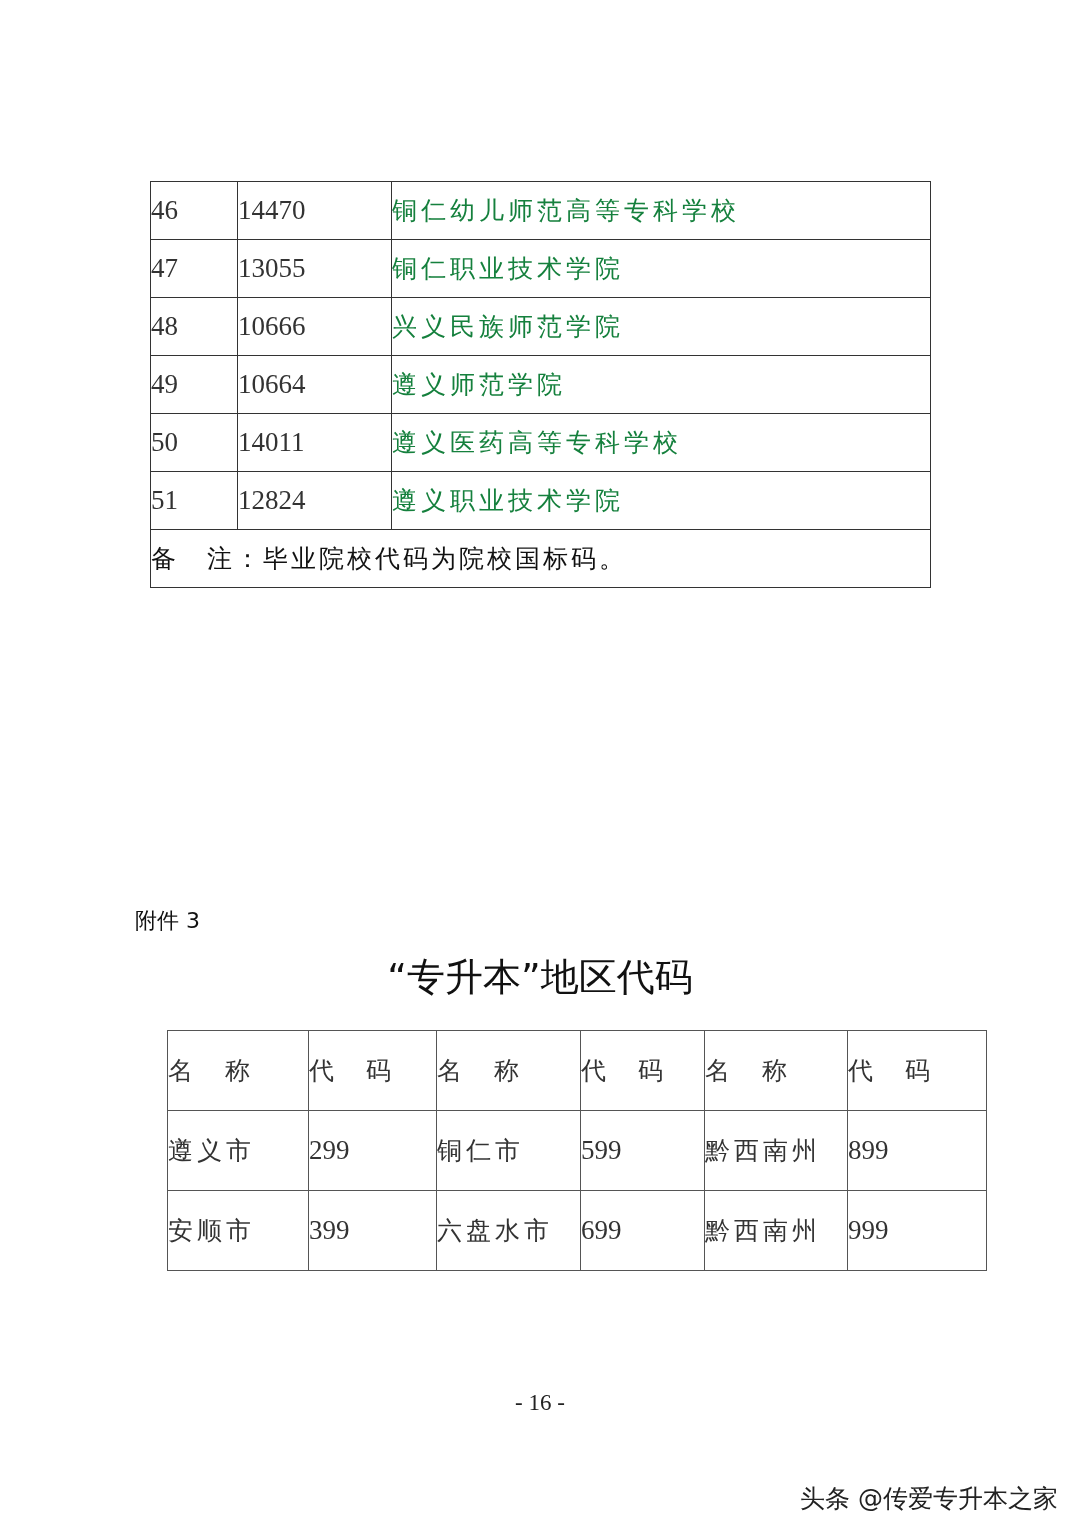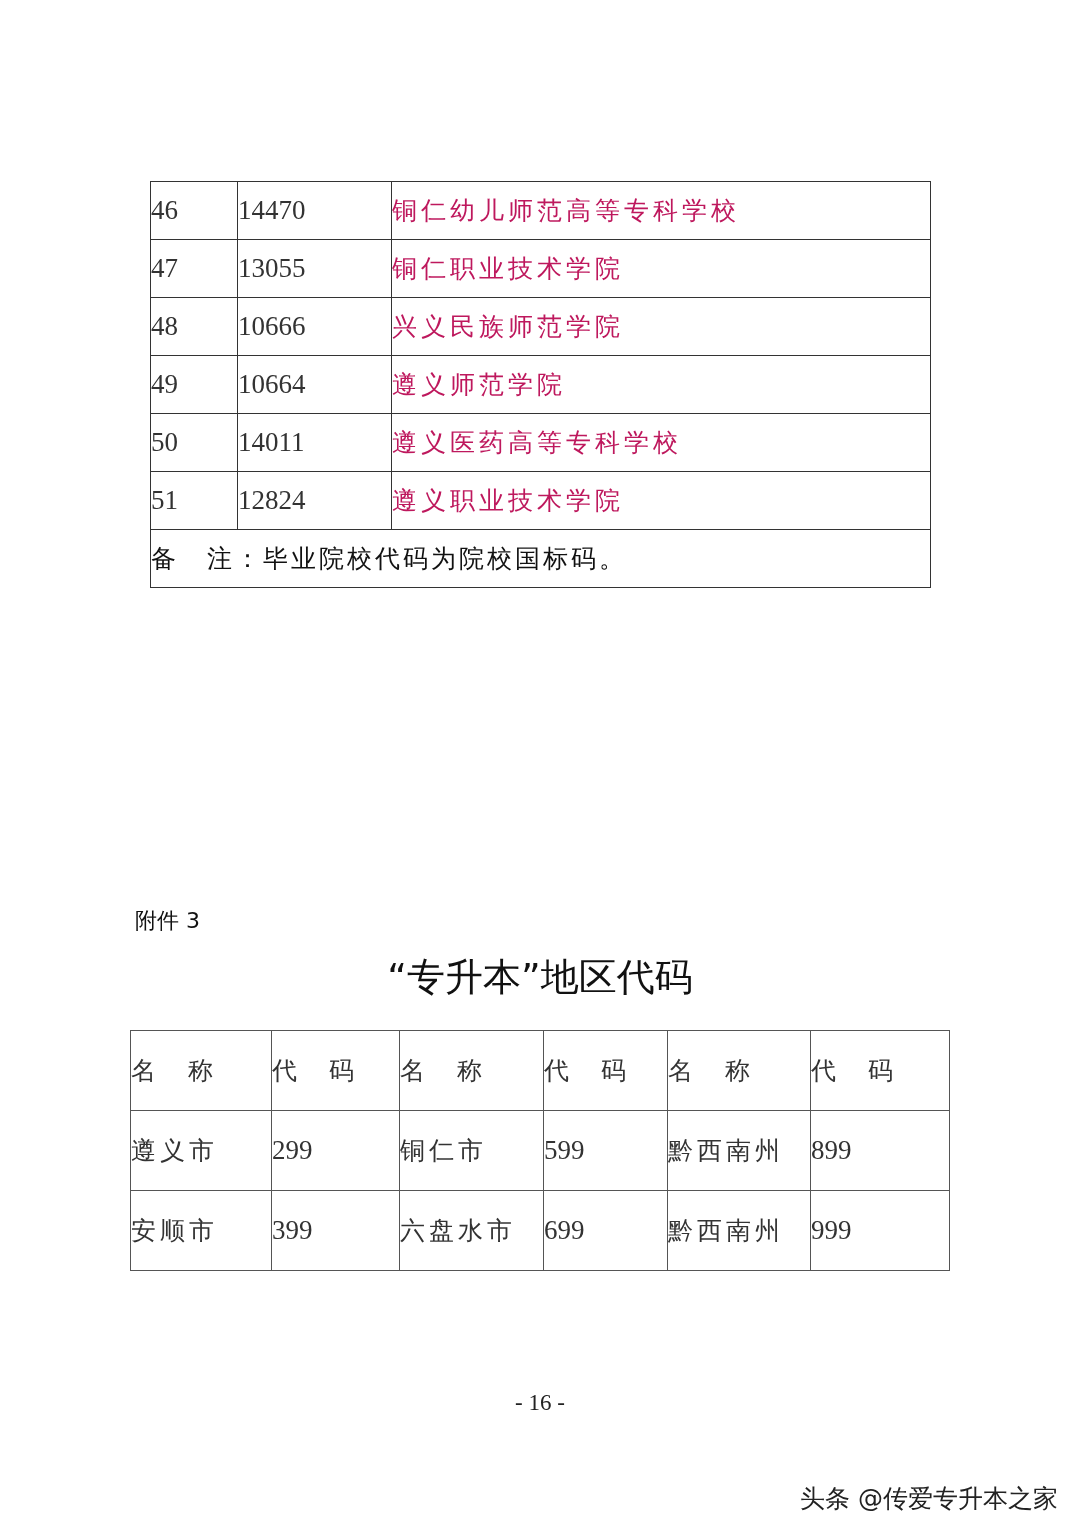--- a/index.html
+++ b/index.html
@@ -3,32 +3,32 @@
 <meta charset="utf-8">
 <style>
   html, body { margin:0; padding:0; background:#ffffff; }
   body { width:1080px; height:1527px; position:relative; overflow:hidden;
          font-family:"DejaVu Serif", "Liberation Serif", serif; color:#222; }
   table { border-collapse:collapse; position:absolute; }
   td { border:1.5px solid #333; text-align:left; vertical-align:middle; padding:0; }
   #t1 { left:150px; top:181px; width:781px; }
   #t1 td { height:57px; font-size:25px; }
   #t1 td.num { font-family:"Liberation Serif", serif; font-size:27px; color:#333; }
-  #t1 td.name { letter-spacing:4px; color:#be185d; }
+  #t1 td.name { letter-spacing:4px; color:#15803d; }
   #t1 td.note { font-size:25px; letter-spacing:3px; color:#111; }
   #att { position:absolute; left:135px; top:906px; font-size:22px;
          font-family:"DejaVu Sans", sans-serif; color:#111; }
   #title { position:absolute; left:0; width:1080px; top:952px; text-align:center;
            font-size:38px; font-family:"DejaVu Sans", sans-serif; color:#111; font-weight:normal; }
   #t2 { left:130px; top:1030px; width:820px; }
   #t2 td { height:79px; font-size:25px; color:#333; }
   #t2 td.hd { letter-spacing:12px; }
   #t2 td.nm { letter-spacing:4px; }
   #t2 td.cd { font-family:"Liberation Serif", serif; font-size:27px; }
-  #t2 td, #t2 { border-color:#555; }
+  #t2 td, #t2 { border-color:#555;margin-left:37px; }
   #pagenum { position:absolute; left:0; width:1080px; top:1390px; text-align:center;
              font-family:"Liberation Serif", serif; font-size:23px; color:#222; }
   #wm { position:absolute; right:22px; top:1482px; font-family:"DejaVu Sans", sans-serif;
         font-size:25px; color:#222; text-shadow:1px 1px 0 #fff, -1px -1px 0 #fff; }
 </style>
 </head>
 <body>
 
 <table id="t1">
   <colgroup>

